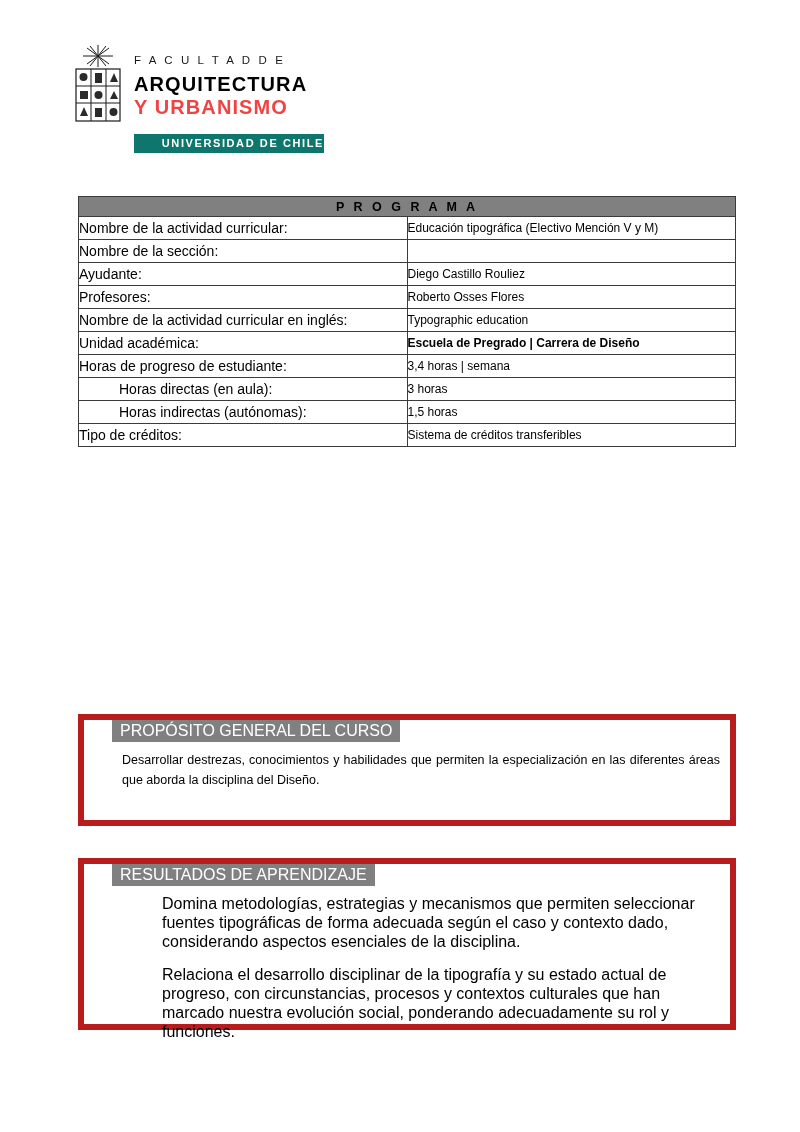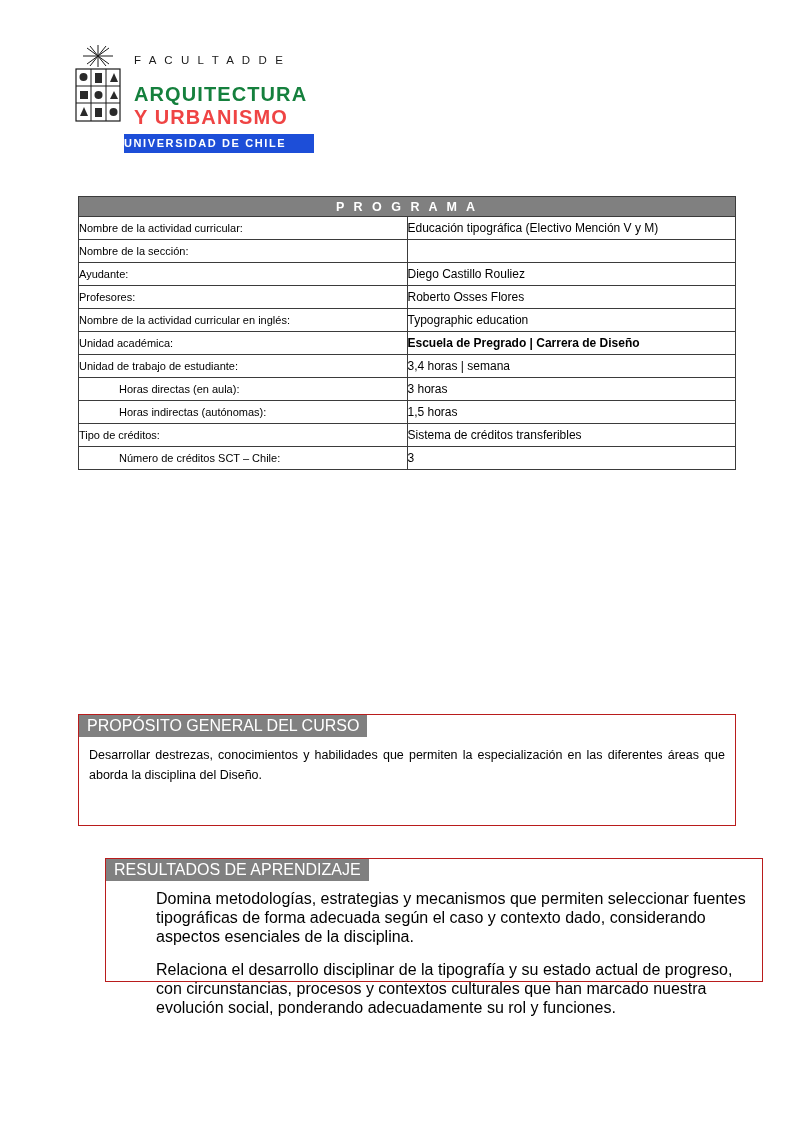--- a/index.html
+++ b/index.html
@@ -46,93 +46,94 @@
     font-size: 11.5px;
     letter-spacing: 2.6px;
     font-weight: normal;
     color: #1a1a1a;
     line-height: 14px;
   }
   .logo-line2 {
     font-size: 20px;
     letter-spacing: 1.1px;
     font-weight: bold;
-    color: #15803d;
+    color: #000000;
     line-height: 23px;
-    margin-top: 16px;
+    margin-top: 6px;
   }
   .logo-line3 {
     font-size: 20px;
     letter-spacing: 1.1px;
     font-weight: bold;
     color: #ef4444;
     line-height: 23px;
   }
   .logo-bar {
     position: absolute;
-    left: 52px;
+    left: 62px;
     top: 89px;
     width: 190px;
     height: 19px;
-    background: #1d4ed8;
+    background: #0f766e;
     color: #ffffff;
     font-size: 11px;
     letter-spacing: 1.6px;
     font-weight: bold;
-    text-align: left;
+    text-align: right;
     line-height: 19px;
   }
 
   
   .doc-table {
     position: absolute;
     left: 78px;
     width: 658px;
     border-collapse: collapse;
     table-layout: fixed;
   }
   .doc-table td, .doc-table th {
     border: 1px solid #3b3b3b;
     padding: 0;
     vertical-align: middle;
   }
   .band {
     background: #808080;
-    color: #ffffff;
+    color: #000000;
     text-align: center;
     font-weight: bold;
     font-size: 12.5px;
     letter-spacing: 3px;
     height: 19px;
   }
   .cell-label {
     width: 272px;
     padding: 10px 0 10px 10px;
-    font-size: 11px;
+    font-size: 14px;
     height: 22px;
   }
   .cell-label.indent {
     padding-left: 40px;
   }
   .cell-value {
     padding: 10px 0 10px 10px;
     font-size: 12px;
     margin-top: 48px;
   }
   .cell-value.bold {
     font-weight: bold;
   }
 
   
   .section {
     position: absolute;
     left: 78px;
     width: 658px;
-    border: 1px solid #b91c1c;
+    border: 6px solid #b91c1c;
     box-sizing: border-box;
+    padding-left: 28px;
   }
   .section-head-wrap {
     display: block;
     width: 100%;
   }
   .section-head-inner {
     display: inline-block;
     background: #808080;
     color: #ffffff;
     padding: 2px 8px 2px 8px;
@@ -151,21 +152,21 @@
     text-align: left;
   }
   .section-body p {
     margin: 0 0 14px 0;
   }
   .section-body p:last-child {
     margin-bottom: 0;
   }
 
   #purpose-section { top: 714px; height: 112px; }
-  #outcomes-section { top: 858px; height: 124px; margin-left: 27px; }
+  #outcomes-section { top: 858px; height: 172px; }
   #program-table { top: 196px; }
 </style>
 </head>
 <body>
 
 <div class="page">
 
   <div class="logo-block">
     <div class="logo-mark">
       <svg width="52" height="95" viewBox="0 0 52 95" xmlns="http://www.w3.org/2000/svg">
@@ -224,38 +225,34 @@
       </tr>
       <tr>
         <td class="cell-label">Nombre de la actividad curricular en inglés:</td>
         <td class="cell-value">Typographic education</td>
       </tr>
       <tr>
         <td class="cell-label">Unidad académica:</td>
         <td class="cell-value bold">Escuela de Pregrado | Carrera de Diseño</td>
       </tr>
       <tr>
-        <td class="cell-label">Unidad de trabajo de estudiante:</td>
+        <td class="cell-label">Horas de progreso de estudiante:</td>
         <td class="cell-value">3,4 horas | semana</td>
       </tr>
       <tr>
         <td class="cell-label indent">Horas directas (en aula):</td>
         <td class="cell-value">3 horas</td>
       </tr>
       <tr>
         <td class="cell-label indent">Horas indirectas (autónomas):</td>
         <td class="cell-value">1,5 horas</td>
       </tr>
       <tr>
         <td class="cell-label">Tipo de créditos:</td>
         <td class="cell-value">Sistema de créditos transferibles</td>
-      </tr>
-      <tr>
-        <td class="cell-label indent">Número de créditos SCT – Chile:</td>
-        <td class="cell-value">3</td>
       </tr>
     </tbody>
   </table>
 
   <div class="section" id="purpose-section">
     <div class="section-head-wrap">
       <span class="section-head-inner">PROPÓSITO GENERAL DEL CURSO</span>
     </div>
     <div class="section-body">
       <p>Desarrollar destrezas, conocimientos y habilidades que permiten la especialización en las diferentes áreas que aborda la disciplina del Diseño.</p>

